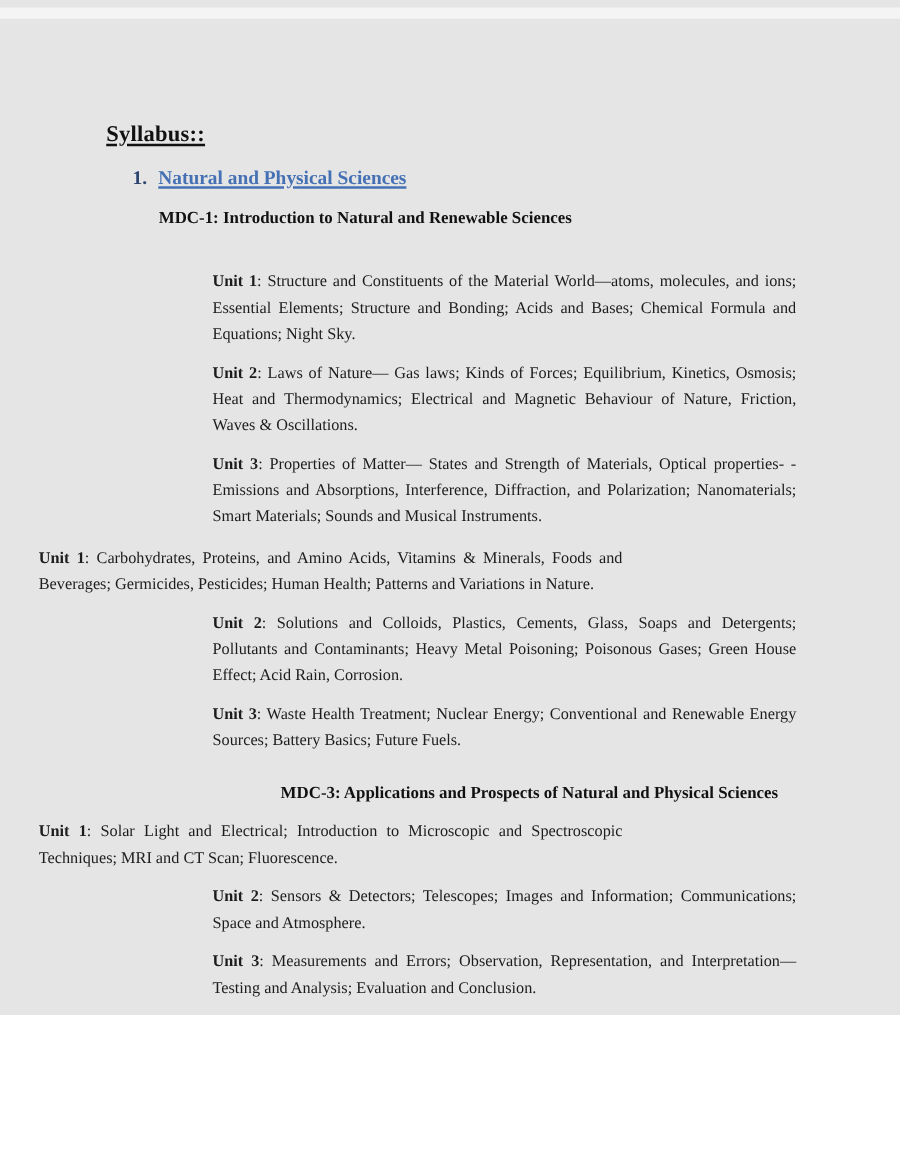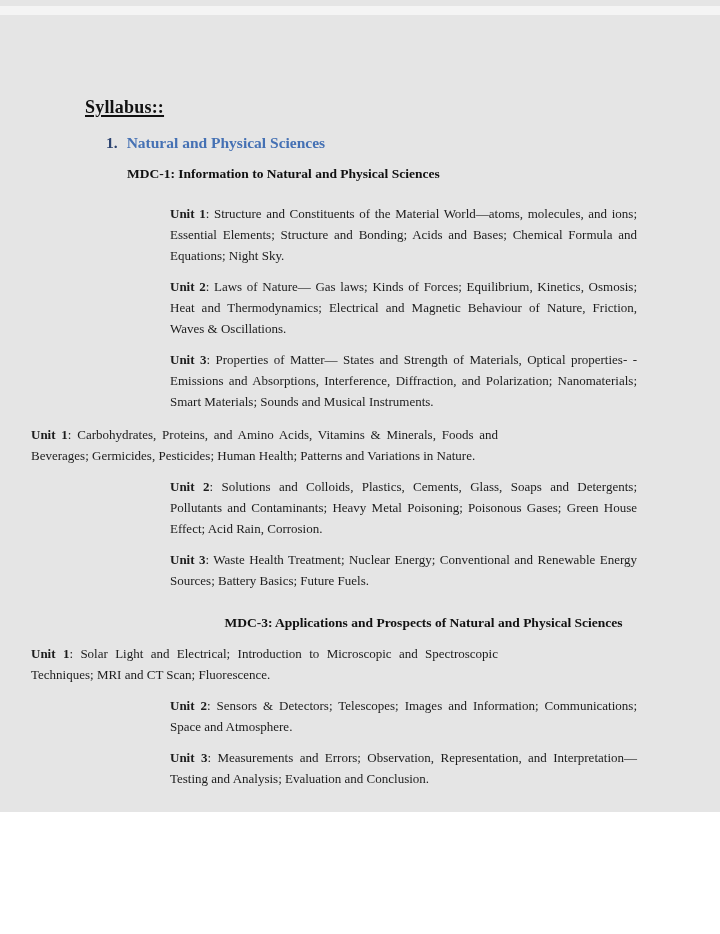--- a/index.html
+++ b/index.html
@@ -40,20 +40,21 @@
     margin: 16px 0 0 106px;
     font-size: 15.5px;
     font-weight: bold;
   }
   .section-title .num {
     color: #2d4470;
     margin-right: 9px;
   }
   .section-title .link {
     color: #4571b4;
+    text-decoration: underline;
     text-decoration-color: #4571b4;
     text-decoration-thickness: 1.5px;
     text-underline-offset: 2px;
     cursor: pointer;
   }
   .course-heading {
     margin: 14px 0 0 127px;
     font-size: 13.5px;
     font-weight: bold;
     color: #111111;
@@ -61,39 +62,39 @@
   .course-heading.gap-lg { margin-top: 32px; }
   .course-heading.gap-md { margin-top: 24px; text-align: center; }
   .unit {
     margin: 10px 0 0 170px;
     width: 467px;
     font-size: 13px;
     line-height: 21px;
     text-align: justify;
     color: #1c1c1c;
   }
-  .unit.first { margin-top: 21px; }
+  .unit.first { margin-top: 32px; }
   .unit.first-tight { margin-top: 12px; margin-left: 31px; }
   .unit b { font-weight: bold; }
 </style>
 </head>
 <body>
 
 <div class="doc">
 
   <div class="top-band"></div>
 
   <h1 class="page-title"><span class="u">Syllabus::</span></h1>
 
   <div class="section-title">
     <span class="num">1.</span><a class="link">Natural and Physical Sciences</a>
   </div>
 
   <div>
-    <h2 class="course-heading">MDC-1: Information to Natural and Physical Sciences</h2>
+    <h2 class="course-heading">MDC-1: Introduction to Natural and Renewable Sciences</h2>
     <p class="unit first"><b>Unit 1</b><span>: Structure and Constituents of the Material World—atoms, molecules, and ions; Essential Elements; Structure and Bonding; Acids and Bases; Chemical Formula and Equations; Night Sky.</span></p>
     <p class="unit"><b>Unit 2</b><span>: Laws of Nature— Gas laws; Kinds of Forces; Equilibrium, Kinetics, Osmosis; Heat and Thermodynamics; Electrical and Magnetic Behaviour of Nature, Friction, Waves &amp; Oscillations.</span></p>
     <p class="unit"><b>Unit 3</b><span>: Properties of Matter— States and Strength of Materials, Optical properties- - Emissions and Absorptions, Interference, Diffraction, and Polarization; Nanomaterials; Smart Materials; Sounds and Musical Instruments.</span></p>
   </div>
 
   <div>
     <p class="unit first-tight"><b>Unit 1</b><span>: Carbohydrates, Proteins, and Amino Acids, Vitamins &amp; Minerals, Foods and Beverages; Germicides, Pesticides; Human Health; Patterns and Variations in Nature.</span></p>
     <p class="unit"><b>Unit 2</b><span>: Solutions and Colloids, Plastics, Cements, Glass, Soaps and Detergents; Pollutants and Contaminants; Heavy Metal Poisoning; Poisonous Gases; Green House Effect; Acid Rain, Corrosion.</span></p>
     <p class="unit"><b>Unit 3</b><span>: Waste Health Treatment; Nuclear Energy; Conventional and Renewable Energy Sources; Battery Basics; Future Fuels.</span></p>
   </div>

